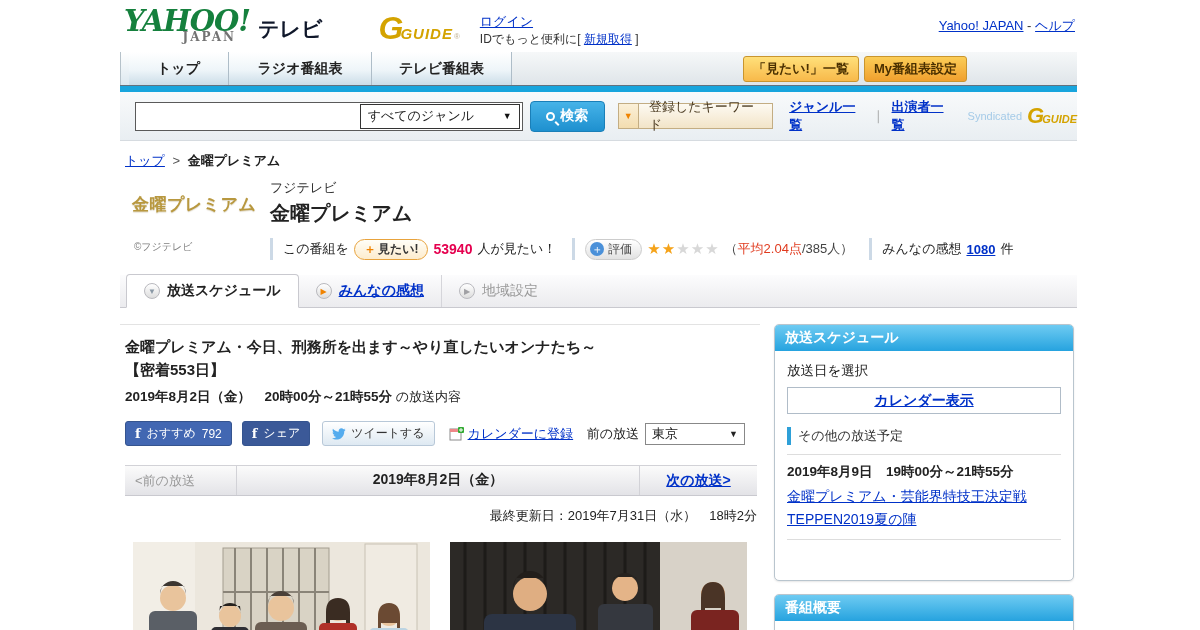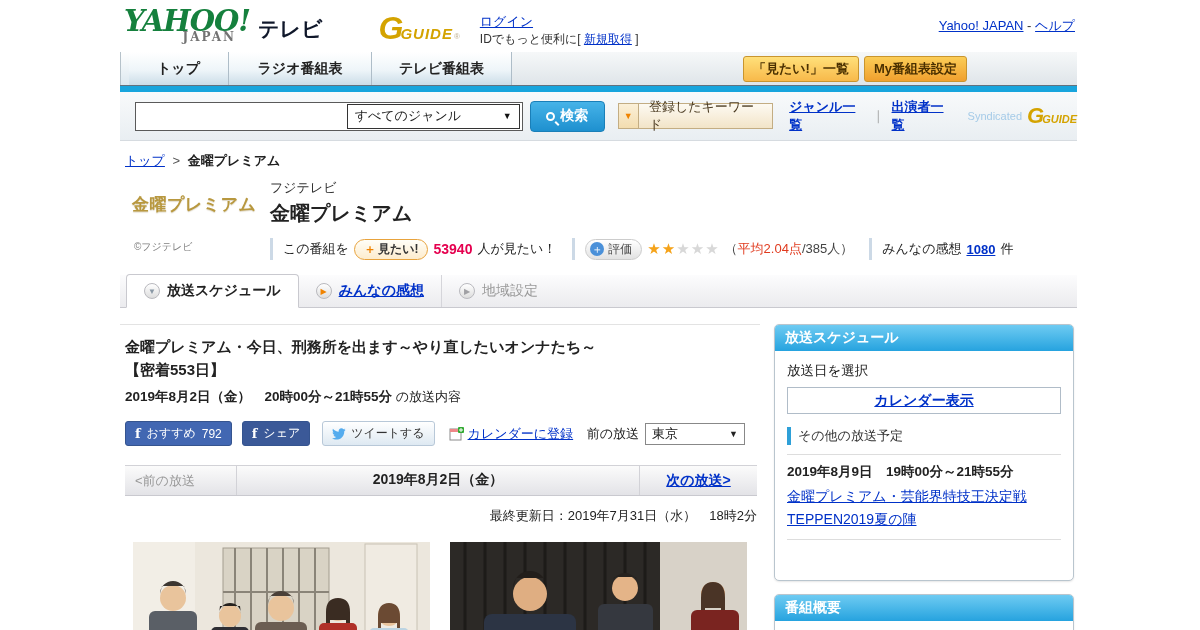--- a/index.html
+++ b/index.html
@@ -35,21 +35,21 @@
   .tabbar-btns { margin-left:auto; margin-right:110px; display:flex; gap:5px; align-items:center; }
   .obtn { font-size:13px; font-weight:bold; color:#41322?; color:#4a3000; padding:3px 9px; border-radius:3px; border:1px solid #c9952e; cursor:pointer; }
   .obtn.b1 { background:linear-gradient(#ffe07a,#f8b94a); }
   .obtn.b2 { background:linear-gradient(#fbcd57,#f0a02e); }
   .cyanbar { height:6px; background:#18a5dd; }
 
   
   .searchrow { display:flex; align-items:center; height:49px; background:linear-gradient(#f8fafb,#e9eef2); border-bottom:1px solid #d6dbe0; padding-left:15px; }
   .sbox { position:relative; width:403px; height:29px; background:#fff; border:1px solid #5a5a5a; }
   .sbox input { position:absolute; inset:0; border:none; outline:none; font-size:13px; padding:0 8px; width:250px; background:transparent; }
-  .genre { position:absolute; top:1px; bottom:1px; right:2px; width:173px; background:#fff; border:1px solid #333; display:flex; align-items:center; justify-content:space-between; padding:0 7px; font-size:13px; cursor:pointer; }
+  .genre { position:absolute; top:1px; bottom:1px; right:2px; width:160px; background:#fff; border:1px solid #333; display:flex; align-items:center; justify-content:space-between; padding:0 7px; font-size:13px; cursor:pointer; }
   .genre .tri { font-size:9px; color:#111; }
   .searchbtn { margin-left:7px; width:78px; height:31px; border:1px solid #1a7fb8; border-radius:4px; background:linear-gradient(#46b3e8,#1e90cf); color:#fff; font-size:14px; font-weight:bold; display:flex; align-items:center; justify-content:center; gap:5px; cursor:pointer; }
   .mag { position:relative; width:9px; height:9px; border:2px solid #fff; border-radius:50%; display:inline-block; }
   .mag::after { content:""; position:absolute; width:2px; height:5px; background:#fff; left:8px; top:7px; transform:rotate(-45deg); }
   .kwbtn { margin-left:13px; height:26px; display:flex; align-items:center; border:1px solid #c3ad83; background:linear-gradient(#fdfaf2,#f2e4c8); cursor:pointer; }
   .kwbtn .sq { width:21px; height:24px; background:linear-gradient(#fbf0d8,#f3ddb0); border-right:1px solid #c3ad83; display:flex; align-items:center; justify-content:center; font-size:9px; color:#f08300; }
   .kwbtn .kwlabel { font-size:13px; color:#4a3a20; padding:0 10px; }
   .srchlinks { margin-left:16px; font-size:13px; display:flex; gap:7px; align-items:center; }
   .srchlinks .sep { color:#999; text-decoration:none; }
   .synd { margin-left:14px; margin-right:5px; font-size:11px; color:#a5cbe8; }

